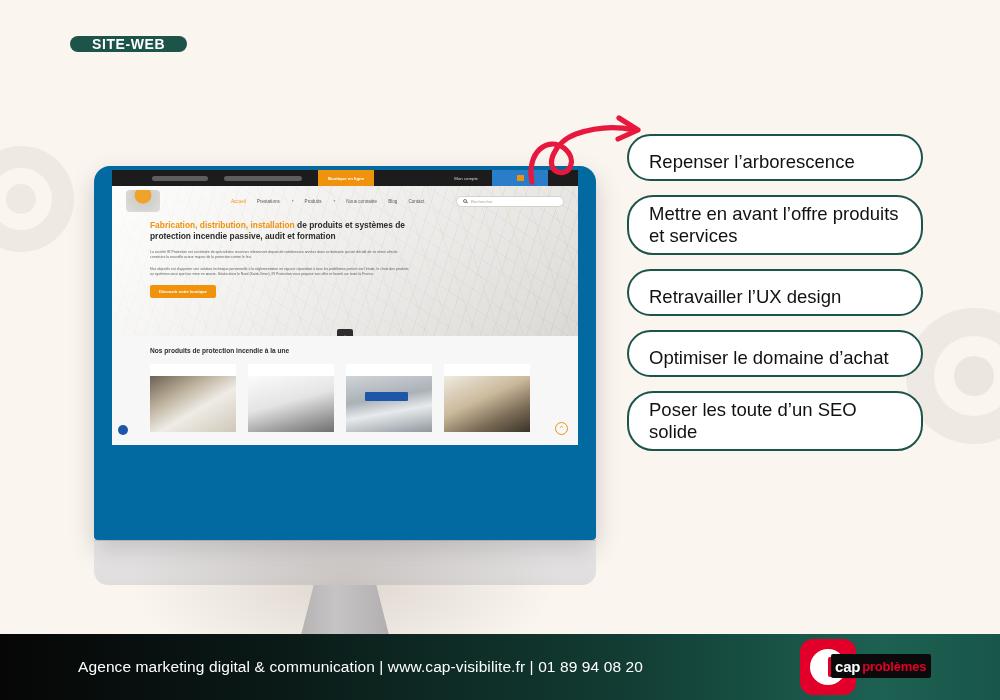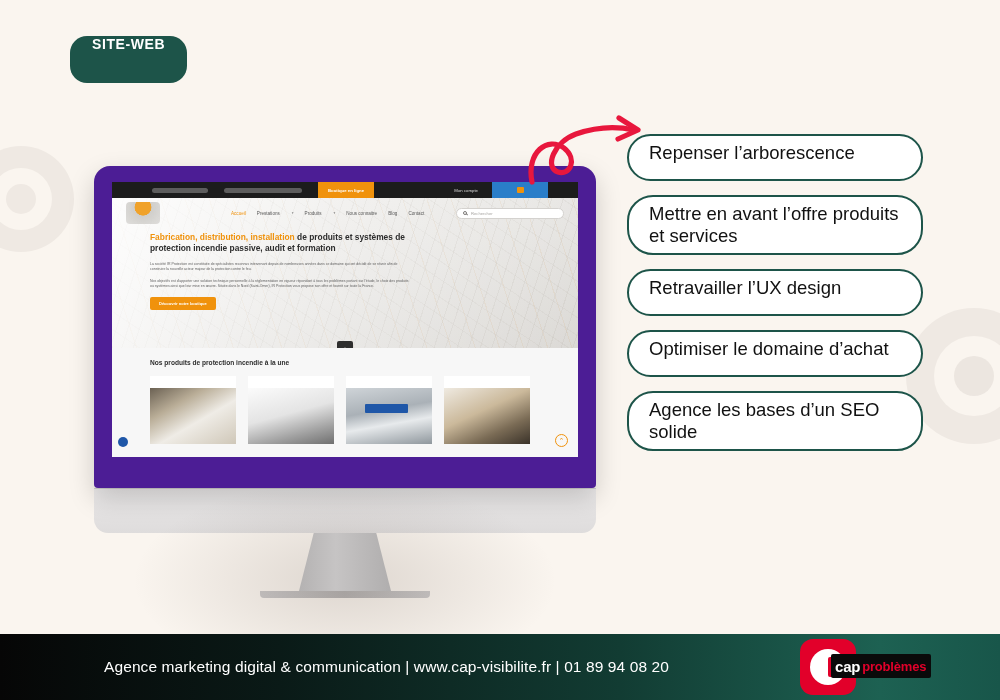--- a/index.html
+++ b/index.html
@@ -50,21 +50,21 @@
   #ring-right .core{
     position:absolute;
     width:40px;height:40px;border-radius:50%;
     background:#ece6e0;
   }
 
   
   #badge {
     position:absolute;
     left:70px; top:36px;
-    height:47px;
+    height:16px;
     padding:0 22px;
     border-radius:17px;
     background:#1d5449;
     color:#ffffff;
     font-size:14px;
     font-weight:bold;
     letter-spacing:0.6px;
     display:flex; align-items:flex-start;
   }
 
@@ -82,24 +82,24 @@
   #title .black { color:#0c0c0c; }
 
   
   #monitor {
     position:absolute;
     left:94px; top:166px;
     width:502px;
   }
   #monitor-frame {
     position:relative;
-    width:502px; height:322px;
-    background:#4c1d95;
+    width:502px; height:374px;
+    background:#0369a1;
     border-radius:16px 16px 4px 4px;
-    padding:16px 18px 14px 18px;
+    padding:4px 18px 14px 18px;
     box-shadow:0 10px 26px rgba(0,0,0,.18);
   }
   #monitor-chin {
     width:502px; height:45px;
     background:linear-gradient(180deg,#eceaea 0%, #dedcdc 100%);
     border-radius:0 0 14px 14px;
     border-top:1px solid #cfcdcd;
   }
   #monitor-neck {
     width:92px; height:58px;
@@ -289,37 +289,37 @@
     position:absolute;
     left:627px; top:134px;
     width:296px;
     display:flex; flex-direction:column; gap:14px;
   }
   .obj{
     min-height:47px;
     border:2px solid #1d5449;
     border-radius:26px;
     background:#ffffff;
-    display:flex; align-items:flex-start;
+    display:flex; align-items:flex-end;
     padding:6px 20px;
     font-size:18.5px;
     line-height:22px;
     color:#111111;
   }
 
   
   #footer{
     position:absolute;
     left:0; bottom:0;
     width:1000px; height:66px;
     background:linear-gradient(90deg,#060606 0%, #0a1a17 28%, #123c33 62%, #1d6152 88%, #18564a 100%);
     display:flex; align-items:center;
   }
   #footer-text{
-    margin-left:104px;
+    margin-left:78px;
     color:#ffffff;
     font-size:15.5px;
     letter-spacing:.1px;
     white-space:nowrap;
   }
   #logo{
     position:absolute;
     left:800px; top:640px;
     width:104px; height:53px;
     display:flex; align-items:center;
@@ -462,21 +462,21 @@
     <div class="obj">
         <span>Mettre en avant l’offre produits et services</span>
       </div>
     <div class="obj">
         <span>Retravailler l’UX design</span>
       </div>
     <div class="obj">
         <span>Optimiser le domaine d’achat</span>
       </div>
     <div class="obj">
-        <span>Agence les bases d’un SEO solide</span>
+        <span>Poser les toute d’un SEO solide</span>
       </div>
   </div>
 
   <div id="footer">
     <span id="footer-text">Agence marketing digital &amp; communication | www.cap-visibilite.fr | 01 89 94 08 20</span>
   </div>
 
   <div id="logo">
     <span id="logo-mark">
         <span id="logo-c"></span>

